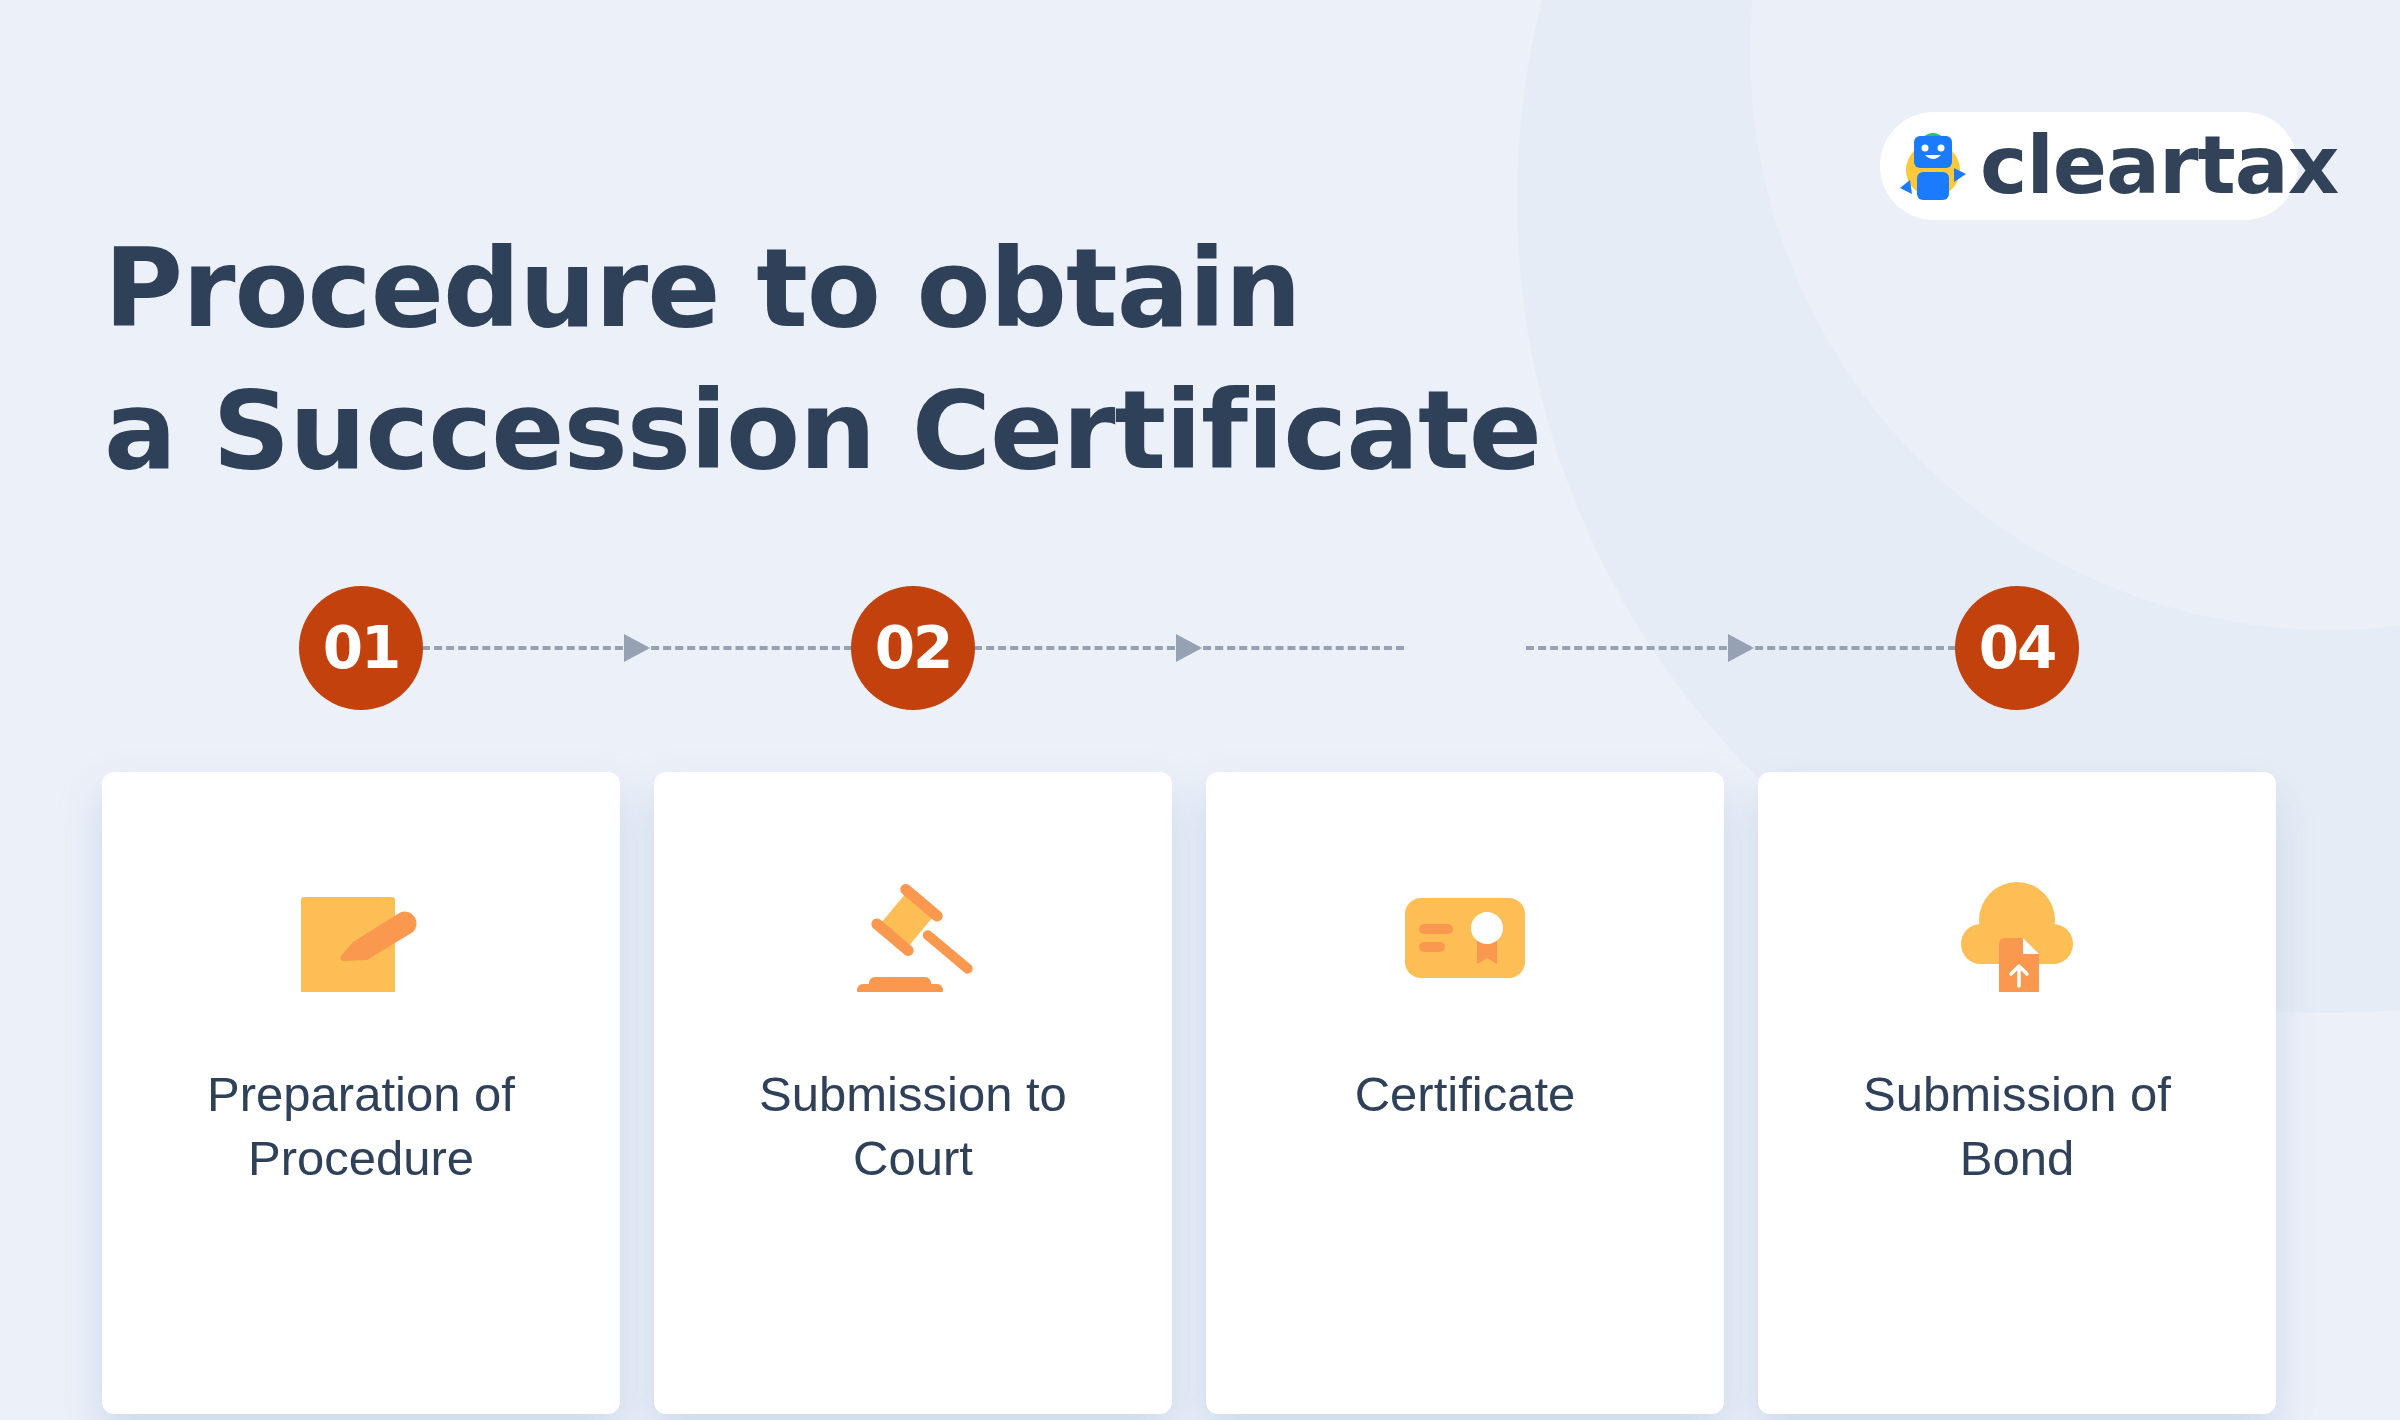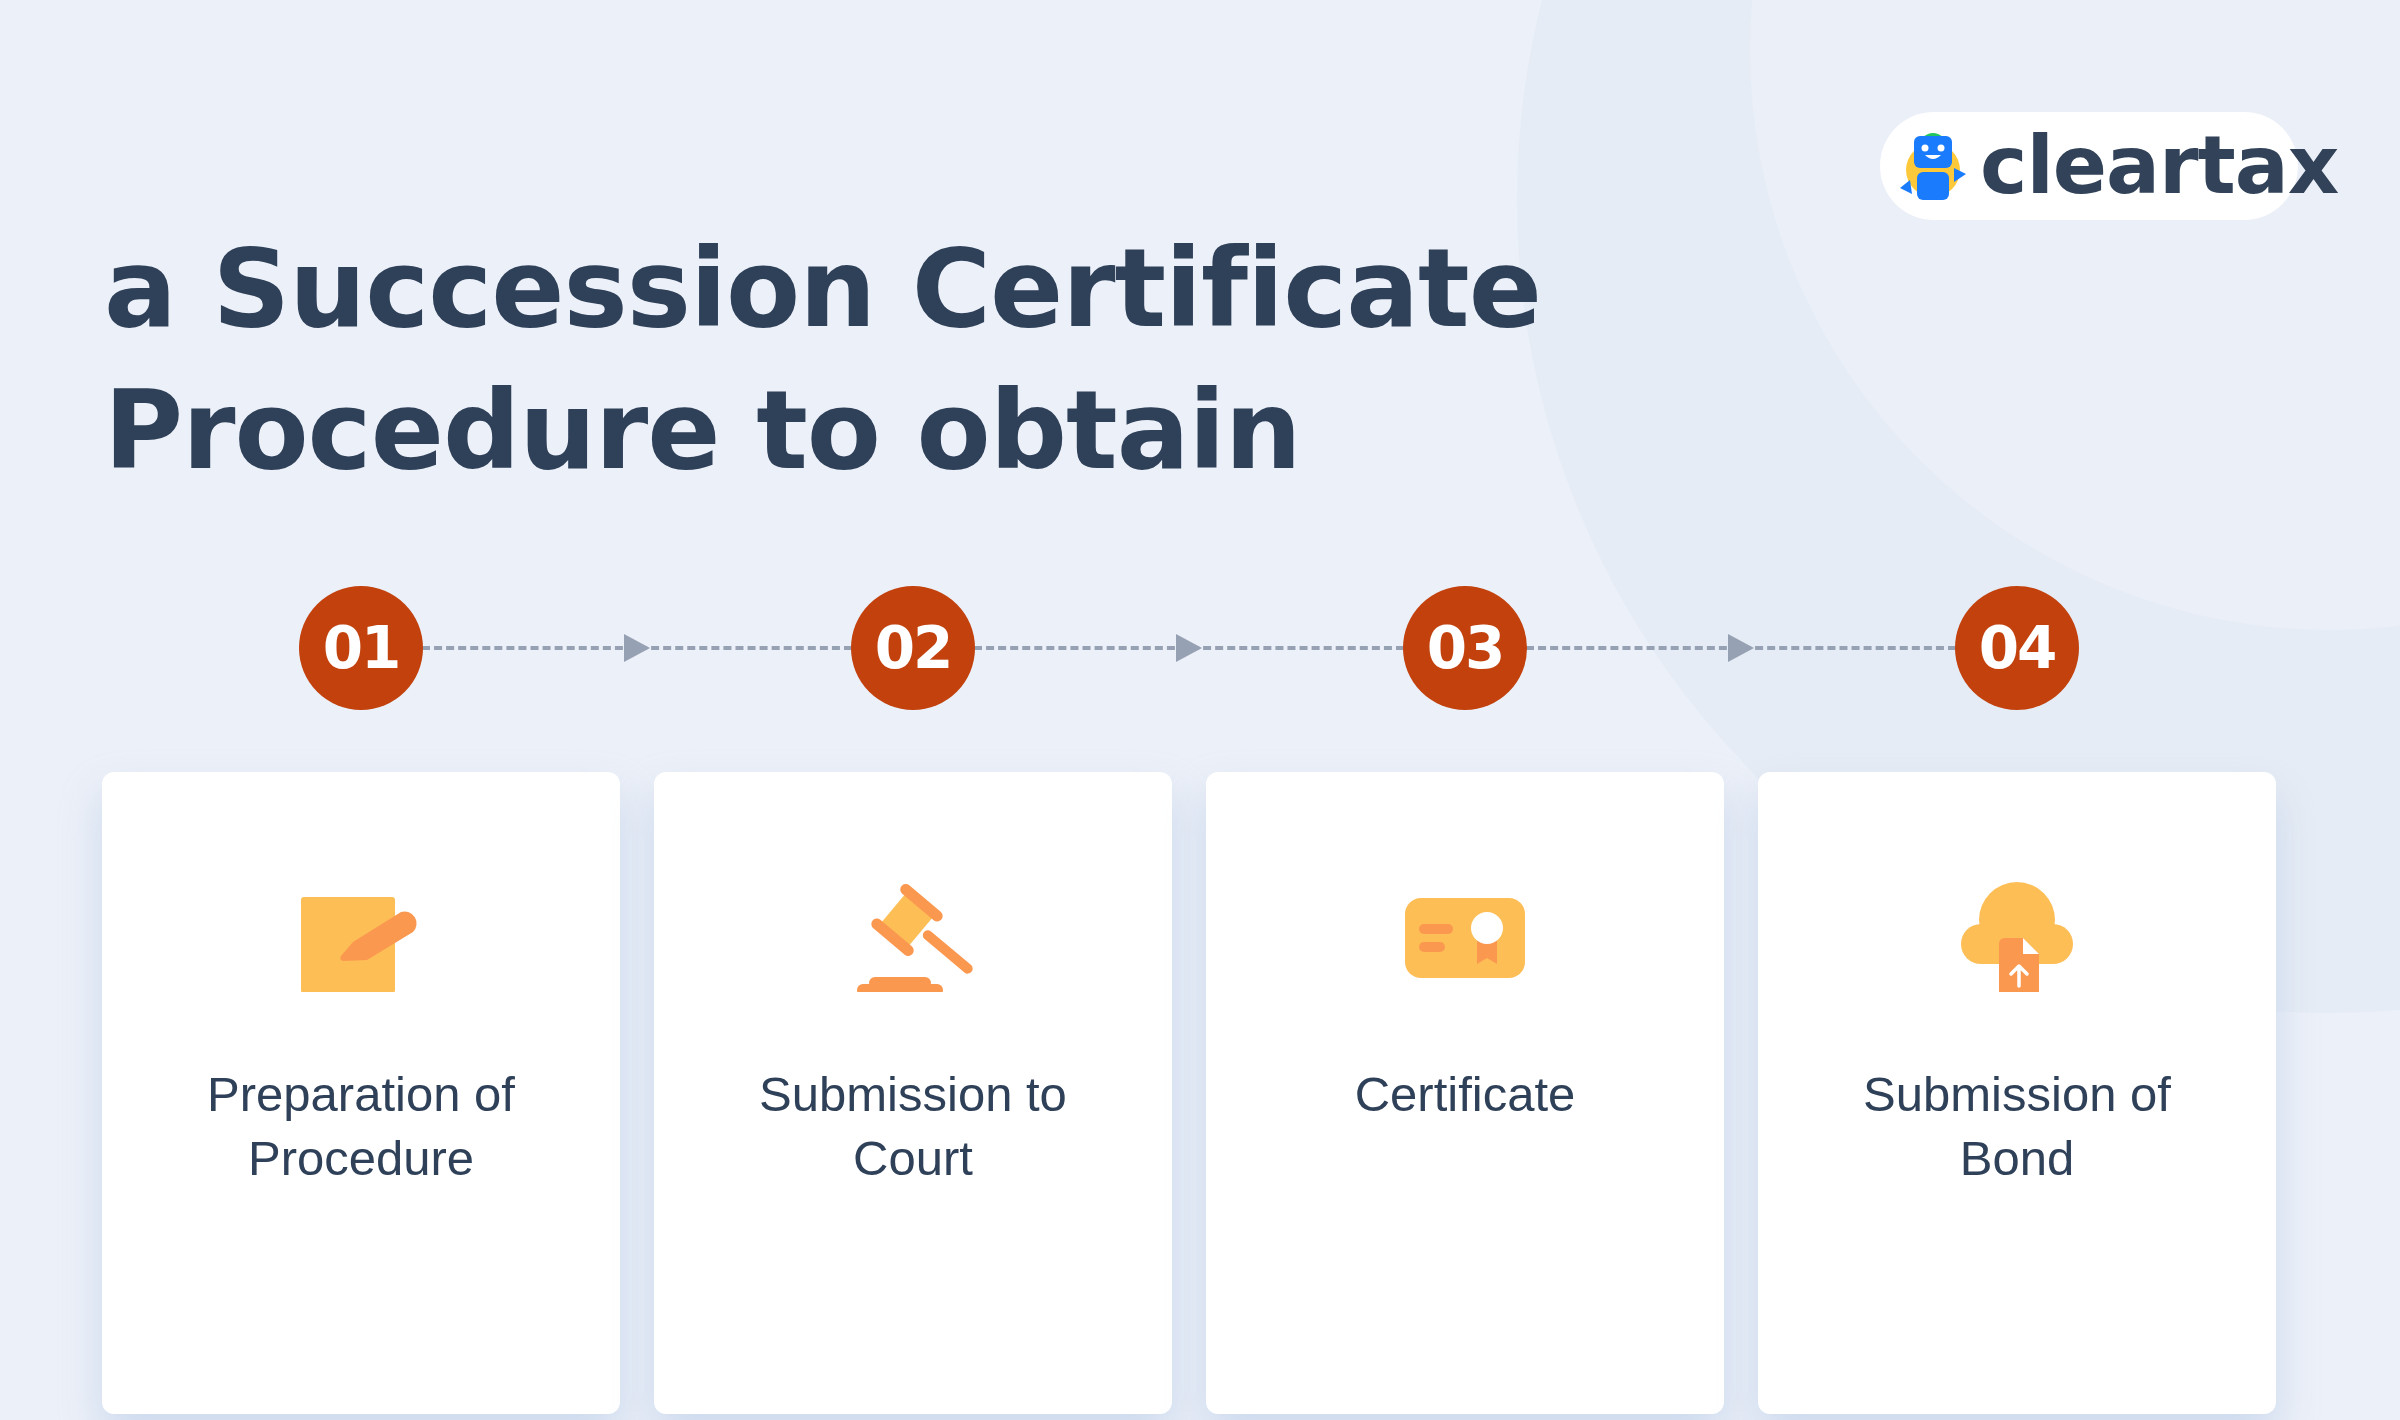--- a/index.html
+++ b/index.html
@@ -81,35 +81,34 @@
       <path d="M27 27 Q35 35 43 27 Z" fill="#fff"></path>
       <rect x="19" y="44" width="32" height="28" rx="6" fill="#1a7bfc"></rect>
       <path d="M2 60 L12 52 L14 66 Z" fill="#1a7bfc"></path>
       <path d="M68 46 L56 40 L56 54 Z" fill="#1a7bfc"></path>
     </svg>
   </div>
   <span class="logo-text">cleartax</span>
 </div>
 
 <h1 class="title">
+  <span>Procedure to obtain</span>
   <span>a Succession Certificate</span>
-  <span>Procedure to obtain</span>
 </h1>
 
 <div class="step-row">
   <div class="connector" style="left:422px; width:430px;"></div>
   <div class="arrow" style="left:624px;"></div>
   <div class="connector" style="left:974px; width:430px;"></div>
   <div class="arrow" style="left:1176px;"></div>
   <div class="connector" style="left:1526px; width:430px;"></div>
   <div class="arrow" style="left:1728px;"></div>
 
   <div class="step-num" style="left:299px;">01</div>
   <div class="step-num" style="left:851px;">02</div>
-  <div class="step-num" style="left:1403px;">03</div>
   <div class="step-num" style="left:1955px;">04</div>
 </div>
 
 <div class="card" style="left:102px;">
   <div class="card-icon">
     <svg width="120" height="120" viewBox="0 0 120 120">
       <rect x="0" y="25" width="94" height="96" rx="3" fill="#fdbe56"></rect>
       <path d="M52 70 L100 40 A12 12 0 0 1 112 60 L66 88 L42 89 Q38 88 40 84 Z" fill="#fb9850"></path>
     </svg>
   </div>

